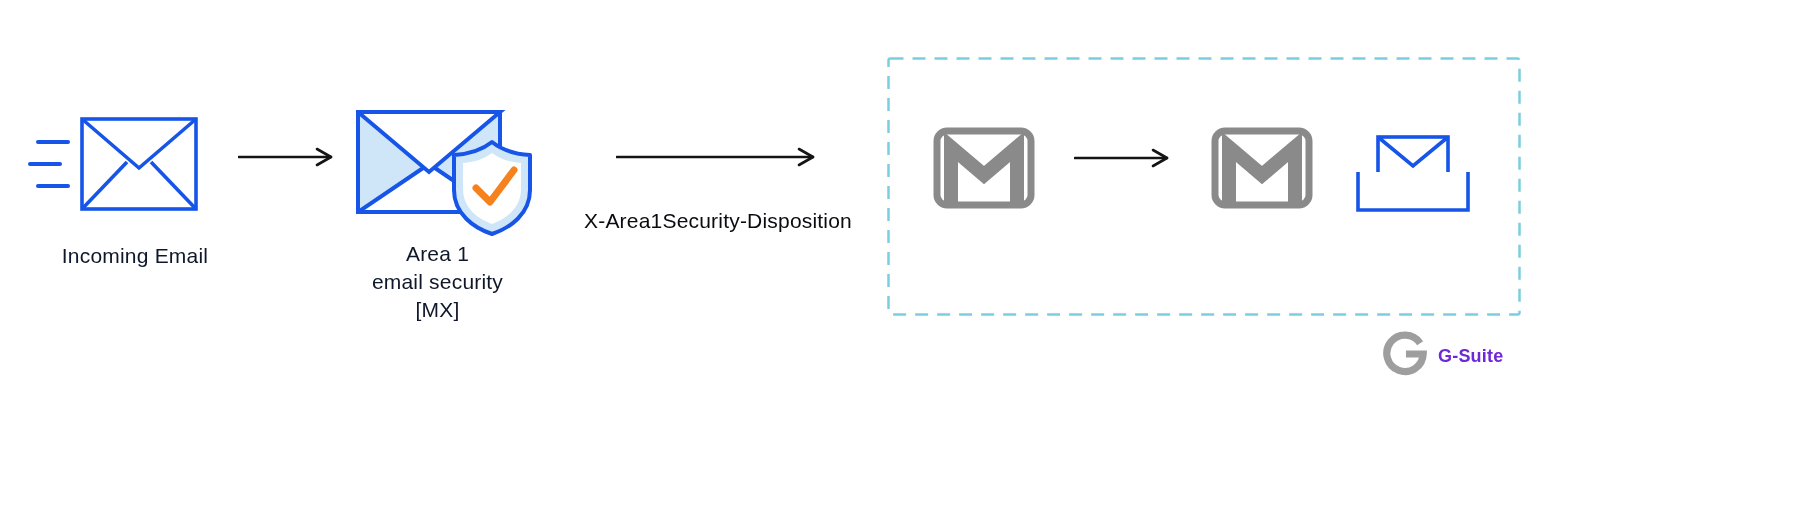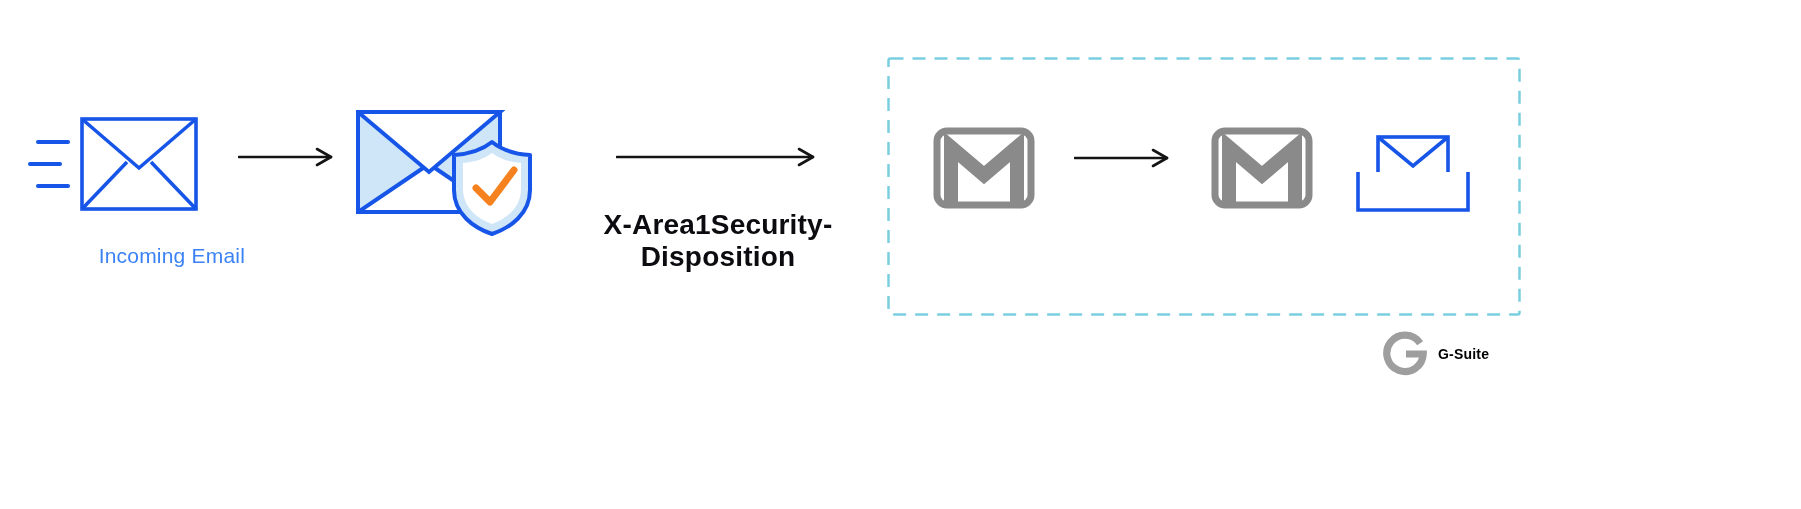--- a/index.html
+++ b/index.html
@@ -9,38 +9,38 @@
     height: 509px;
     background: #ffffff;
     font-family: "Liberation Sans", sans-serif;
     color: #0b0b10;
     overflow: hidden;
   }
   .abs { position: absolute; }
   .node-label {
     font-size: 21px;
     font-weight: 500;
-    text-align: right;
+    text-align: center;
     white-space: pre-line;
     line-height: 28px;
     letter-spacing: 0.2px;
-    color: #3b82f6;
+    color: #0f172a;
   }
   .edge-label {
-    font-size: 28px;
-    font-weight: 700;
+    font-size: 21px;
+    font-weight: 400;
     text-align: center;
     letter-spacing: 0.2px;
     color: #0b0b10;
   }
   .gsuite-label {
-    font-size: 14px;
+    font-size: 18px;
     font-weight: 600;
     letter-spacing: 0.2px;
-    color: #000000;
+    color: #6d28d9;
   }
   svg { display: block; }
 </style>
 </head>
 <body>
 
 <div class="canvas">
 
   <svg class="abs" style="left:887px; top:57px;" width="634" height="259" viewBox="0 0 634 259">
     <rect x="1.5" y="1.5" width="631" height="256" rx="2" fill="none" stroke="#79CFDF" stroke-width="2.5" stroke-dasharray="13 9"></rect>
@@ -75,20 +75,23 @@
       <polygon points="2,102 144,102 73,54" fill="#ffffff"></polygon>
       <polygon points="2,2 73,62 144,2" fill="#ffffff"></polygon>
     </g>
     <g transform="translate(92,30)">
       <path d="M44 2 C54 10 66 14 82 15 L82 50 C82 74 62 88 44 94 C26 88 6 74 6 50 L6 15 C22 14 34 10 44 2 Z" fill="#CEE6F8" stroke="#1655E8" stroke-width="4" stroke-linejoin="round"></path>
       <path d="M44 13 C52 19 61 22 73 23 L73 49 C73 68 58 79 44 84 C30 79 15 68 15 49 L15 23 C27 22 36 19 44 13 Z" fill="#ffffff"></path>
       <path d="M28 48 L42 62 L66 30" fill="none" stroke="#F6821F" stroke-width="7" stroke-linecap="round" stroke-linejoin="round"></path>
     </g>
   </svg>
 
+  <div class="abs node-label" style="left:335px; top:240px; width:205px;">Area 1
+email security
+[MX]</div>
 
   <svg class="abs" style="left:616px; top:147px;" width="200" height="20" viewBox="0 0 200 20">
     <g stroke="#141414" stroke-width="2.6" fill="none" stroke-linecap="round" stroke-linejoin="round">
       <line x1="1" y1="10" x2="197" y2="10"></line>
       <path d="M183 2 L197 10 L183 18"></path>
     </g>
   </svg>
 
   <div class="abs edge-label" style="left:558px; top:209px; width:320px;">X-Area1Security-Disposition</div>
 

